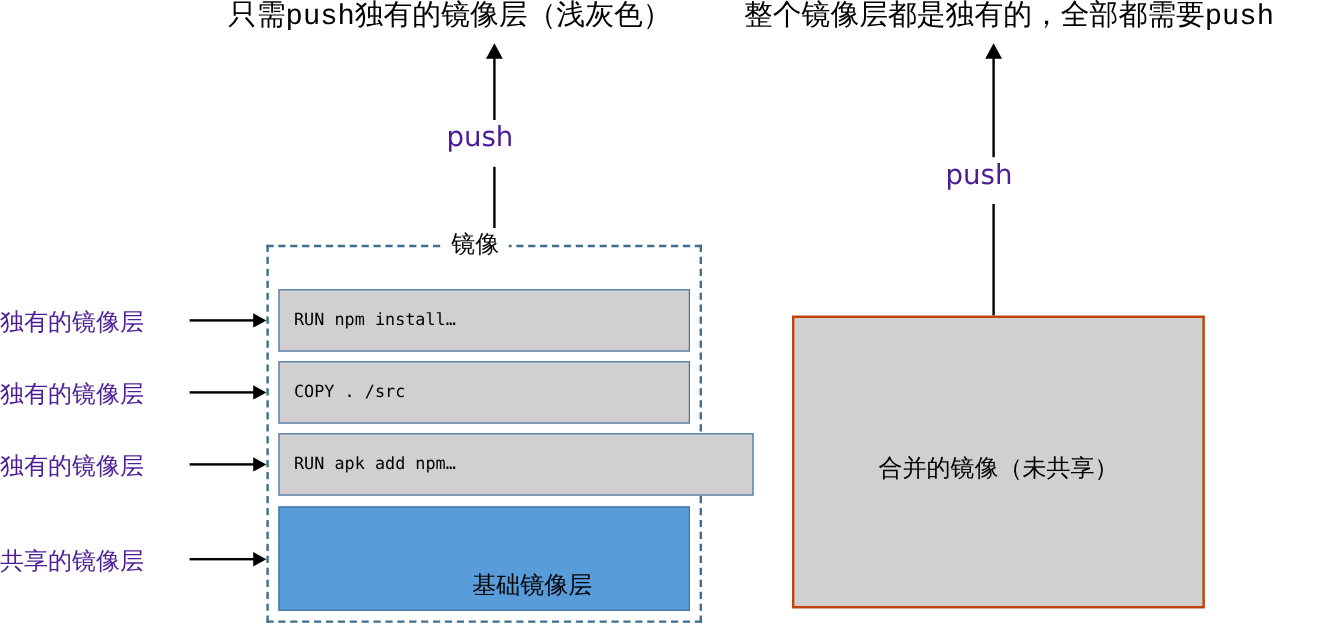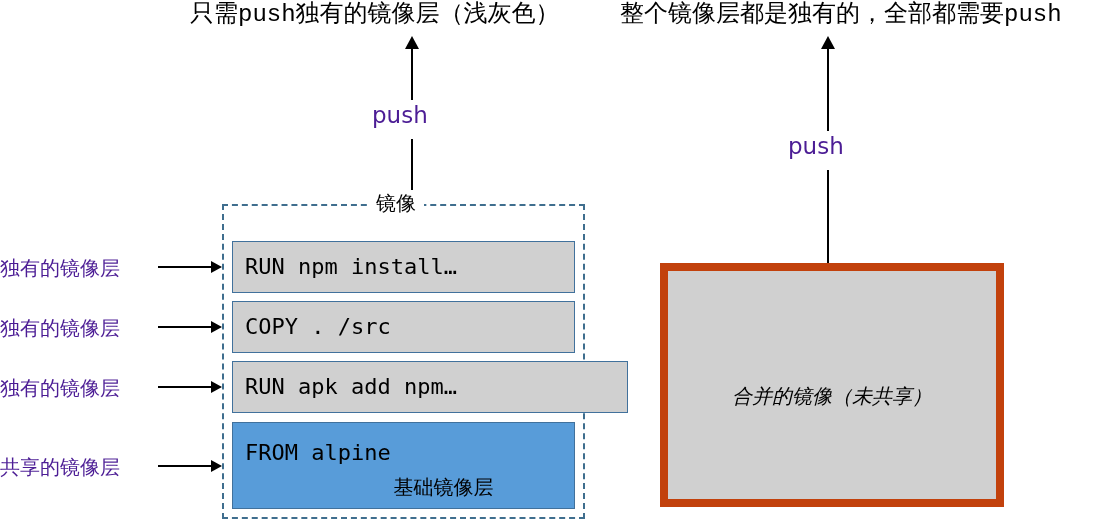--- a/index.html
+++ b/index.html
@@ -83,21 +83,21 @@
     border: 1px solid #41719c;
     position: absolute;
   }
   .layer-box.unique { background: #d0d0d0; }
   .layer-box.base   { background: #589cd9; }
 
   .layer-cmd {
     position: absolute;
     left: 12px;
     font-family: "DejaVu Sans Mono", "Liberation Mono", monospace;
-    font-size: 22px;
+    font-size: 14px;
     line-height: 26px;
     color: #000;
     white-space: nowrap;
   }
   .layer-sub {
     position: absolute;
     width: 100%;
     text-align: center;
     font-size: 20px;
     line-height: 24px;
@@ -150,23 +150,22 @@
   #side-arrow-3-line { left: 158px; top: 465px; width: 55px; }
   #side-arrow-3-head { left: 211px; top: 460px; }
 
   
   #merged-box {
     left: 660px;
     top: 263px;
     width: 344px;
     height: 244px;
     background: #d0d0d0;
-    border: 8px solid #c2410c;
+    border: 2px solid #c2410c;
     box-sizing: border-box;
-    font-style: italic;
   }
   #merged-box-label {
     position: absolute;
     left: 0;
     top: 112px;
     width: 100%;
     text-align: center;
     font-size: 20px;
     line-height: 26px;
     color: #000;
@@ -200,21 +199,20 @@
 
 <div class="layer-box unique" id="layer-1">
   <span class="layer-cmd">COPY . /src</span>
 </div>
 
 <div class="layer-box unique" id="layer-2">
   <span class="layer-cmd">RUN apk add npm…</span>
 </div>
 
 <div class="layer-box base" id="layer-3">
-  <span class="layer-cmd">FROM alpine</span>
   <span class="layer-sub">基础镜像层</span>
 </div>
 
 <div class="abs side-label" id="side-0">独有的镜像层</div>
 <div class="side-arrow-line" id="side-arrow-0-line"></div>
 <div class="side-arrow-head" id="side-arrow-0-head"></div>
 
 <div class="abs side-label" id="side-1">独有的镜像层</div>
 <div class="side-arrow-line" id="side-arrow-1-line"></div>
 <div class="side-arrow-head" id="side-arrow-1-head"></div>

